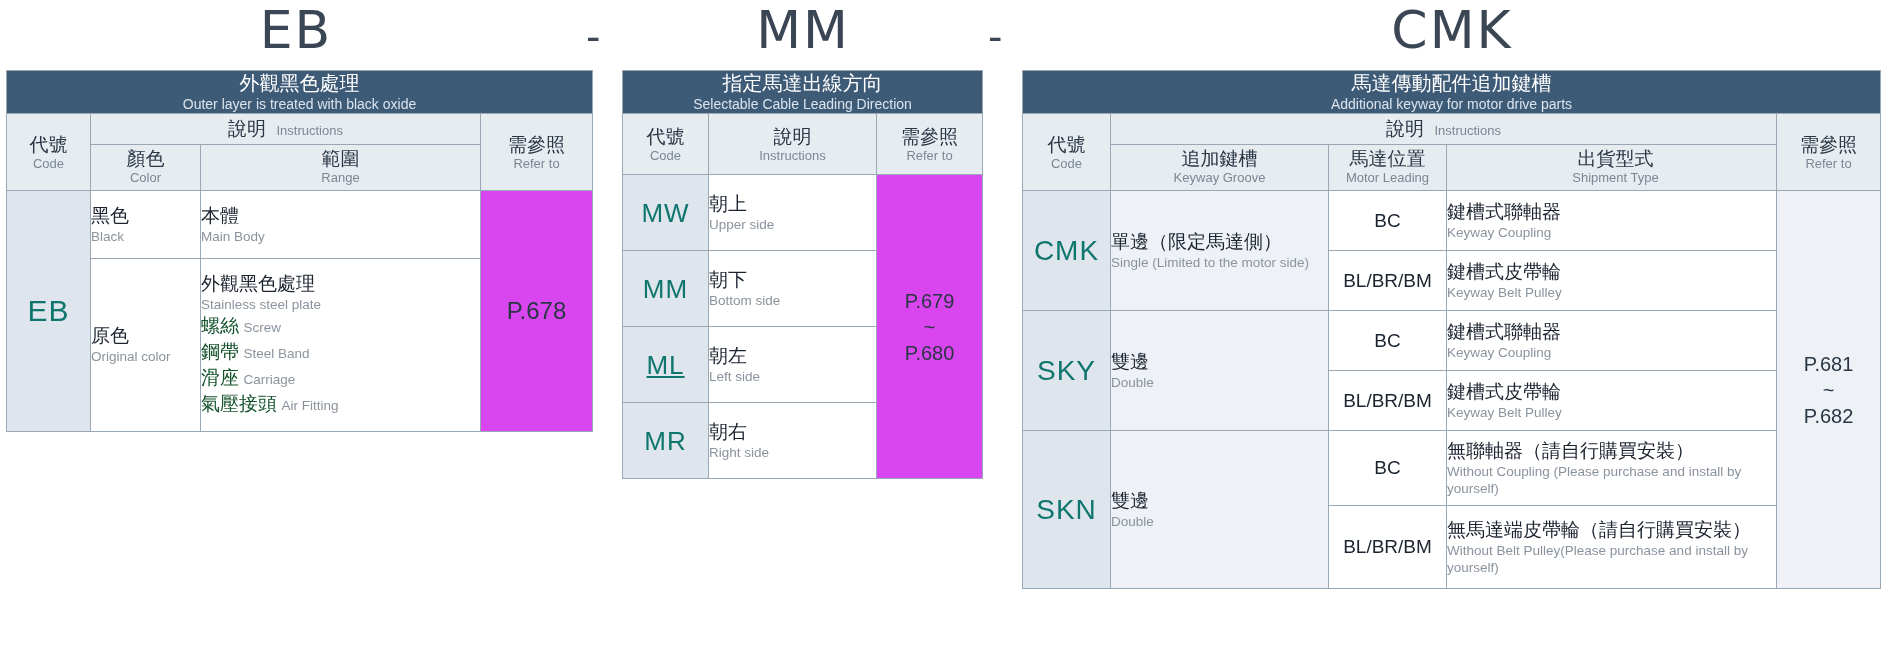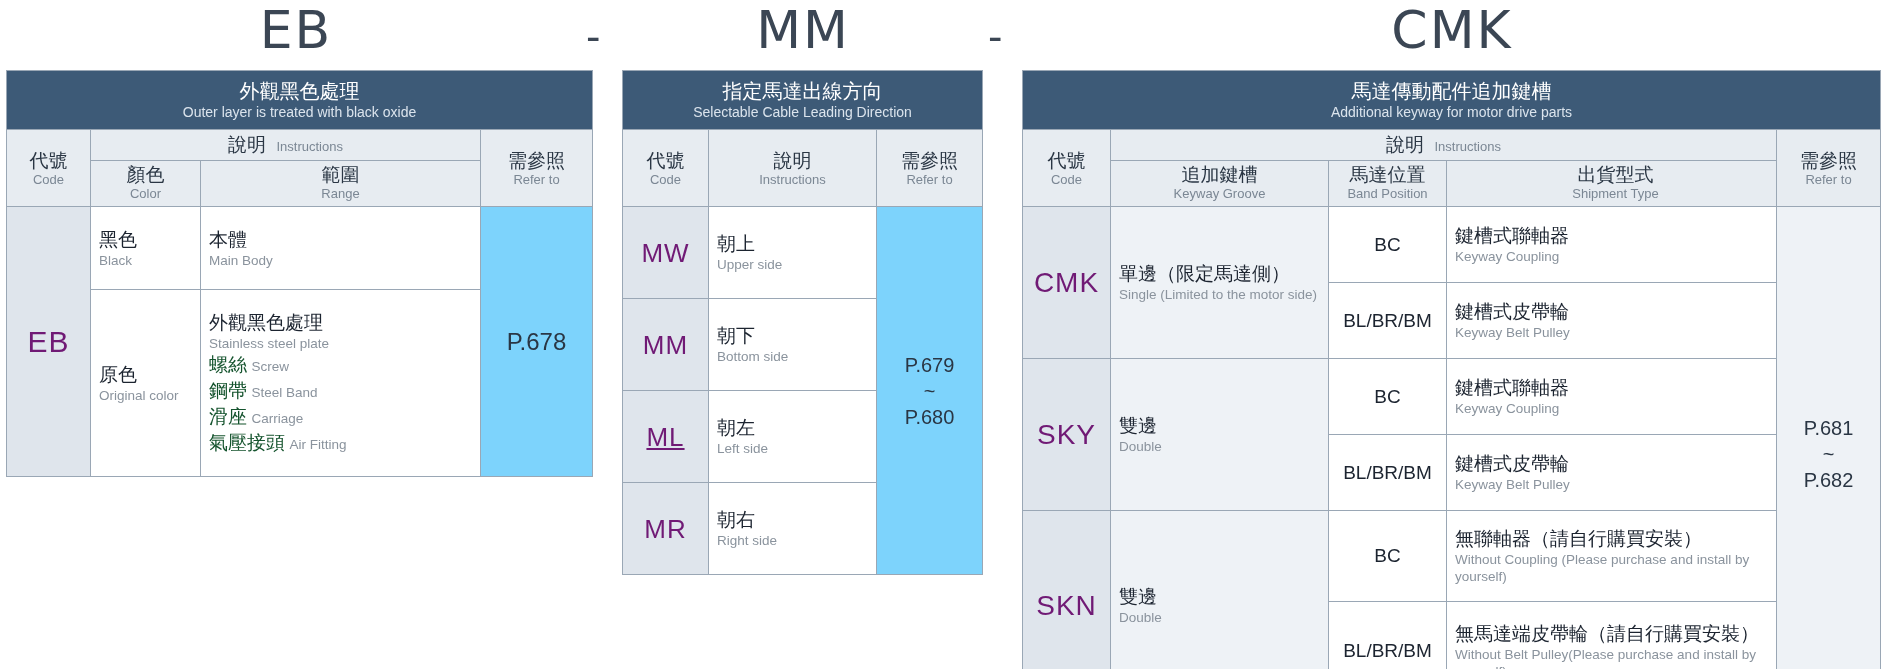--- a/index.html
+++ b/index.html
@@ -35,21 +35,21 @@
   
   .block{position:absolute;}
   .block table{
     border-collapse:collapse;
     table-layout:fixed;
     background:#ffffff;
   }
   .block td,.block th{
     border:1px solid #9aa7b5;
     vertical-align:middle;
-    padding:8px;
+    padding:0;
   }
   .hdr{
     background:#3d5a77;
     color:#ffffff;
     text-align:center;
     padding:7px 4px 9px 4px;
     border:1px solid #3d5a77;
   }
   .hdr .zh{font-size:20px;line-height:24px;display:block;font-weight:400;}
   .hdr .en{font-size:14px;line-height:18px;display:block;color:#dbe4ed;}
@@ -58,36 +58,36 @@
     background:#e7ecf1;
     text-align:center;
     color:#2a3644;
   }
   .sub .zh{font-size:19px;line-height:23px;display:block;}
   .sub .en{font-size:13px;line-height:16px;display:block;color:#7b8794;}
 
   .codecell{
     background:#dfe5ec;
     text-align:center;
-    color:#701a75;
+    color:#0f766e;
   }
   .codecell .big{font-size:30px;line-height:34px;display:block;letter-spacing:1px;}
 
   .cell{
     padding:6px 8px 8px 10px;
     background:#ffffff;
   }
   .cell .zh{font-size:19px;line-height:24px;display:block;color:#1c2430;}
   .cell .en{font-size:13.5px;line-height:17px;display:block;color:#8a939d;}
   .cell .inline-zh{font-size:19px;line-height:26px;color:#14532d;}
   .cell .inline-en{font-size:13.5px;color:#8a939d;}
 
   .refcell{
     text-align:center;
-    background:#7dd3fc;
+    background:#d946ef;
     color:#2a3644;
     font-size:24px;
     line-height:30px;
   }
   .refcell .small{font-size:20px;display:block;line-height:26px;}
   .midcell{
     text-align:center;
     padding-left:8px;
     font-size:19px;
     color:#1c2430;
@@ -300,21 +300,21 @@
           <span class="en">Refer to</span>
         </td>
       </tr>
       <tr>
         <td class="sub" style="padding:2px 0 4px 0;">
           <span class="zh">追加鍵槽</span>
           <span class="en">Keyway Groove</span>
         </td>
         <td class="sub" style="padding:2px 0 4px 0;">
           <span class="zh">馬達位置</span>
-          <span class="en">Band Position</span>
+          <span class="en">Motor Leading</span>
         </td>
         <td class="sub" style="padding:2px 0 4px 8px;">
           <span class="zh">出貨型式</span>
           <span class="en">Shipment Type</span>
         </td>
       </tr>
 
       <tr>
         <td class="codecell" rowspan="2" style="height:118px;">
           <span class="big" style="font-size:28px;">CMK</span>

